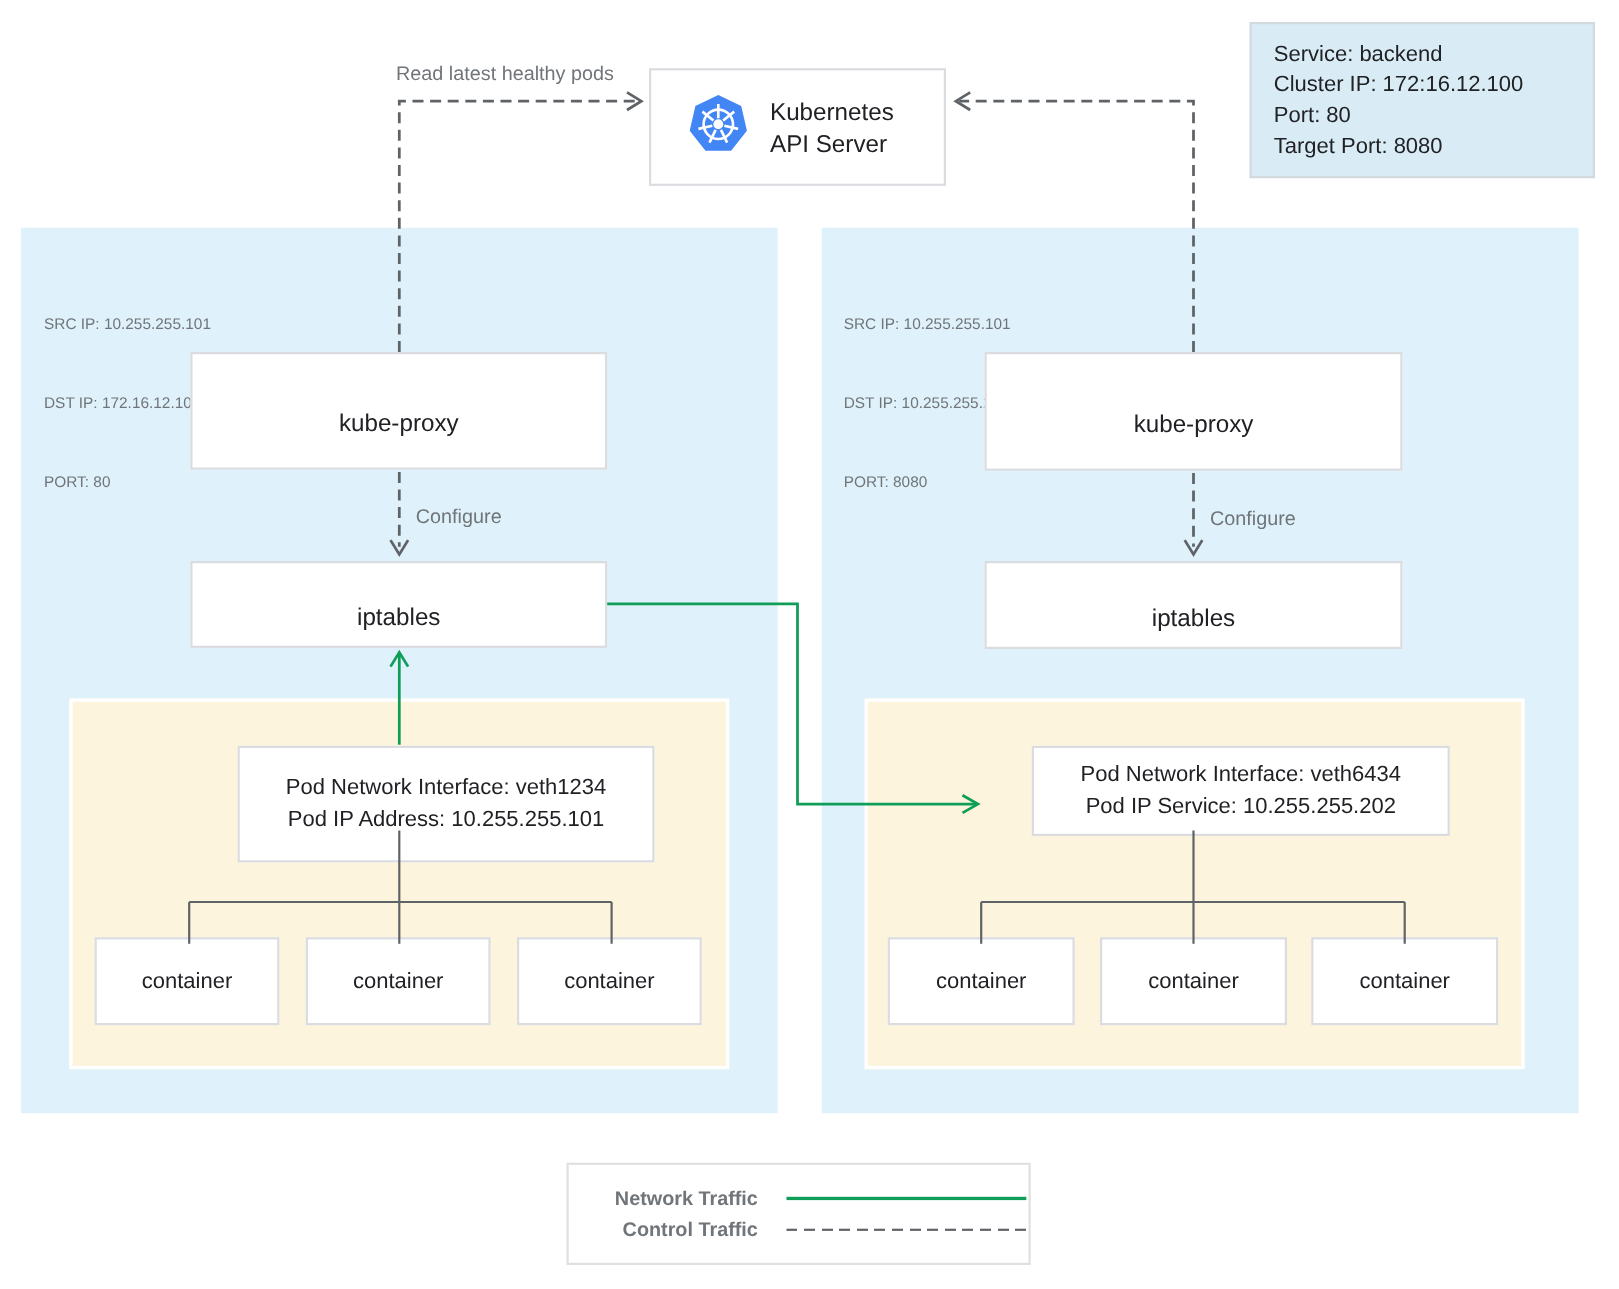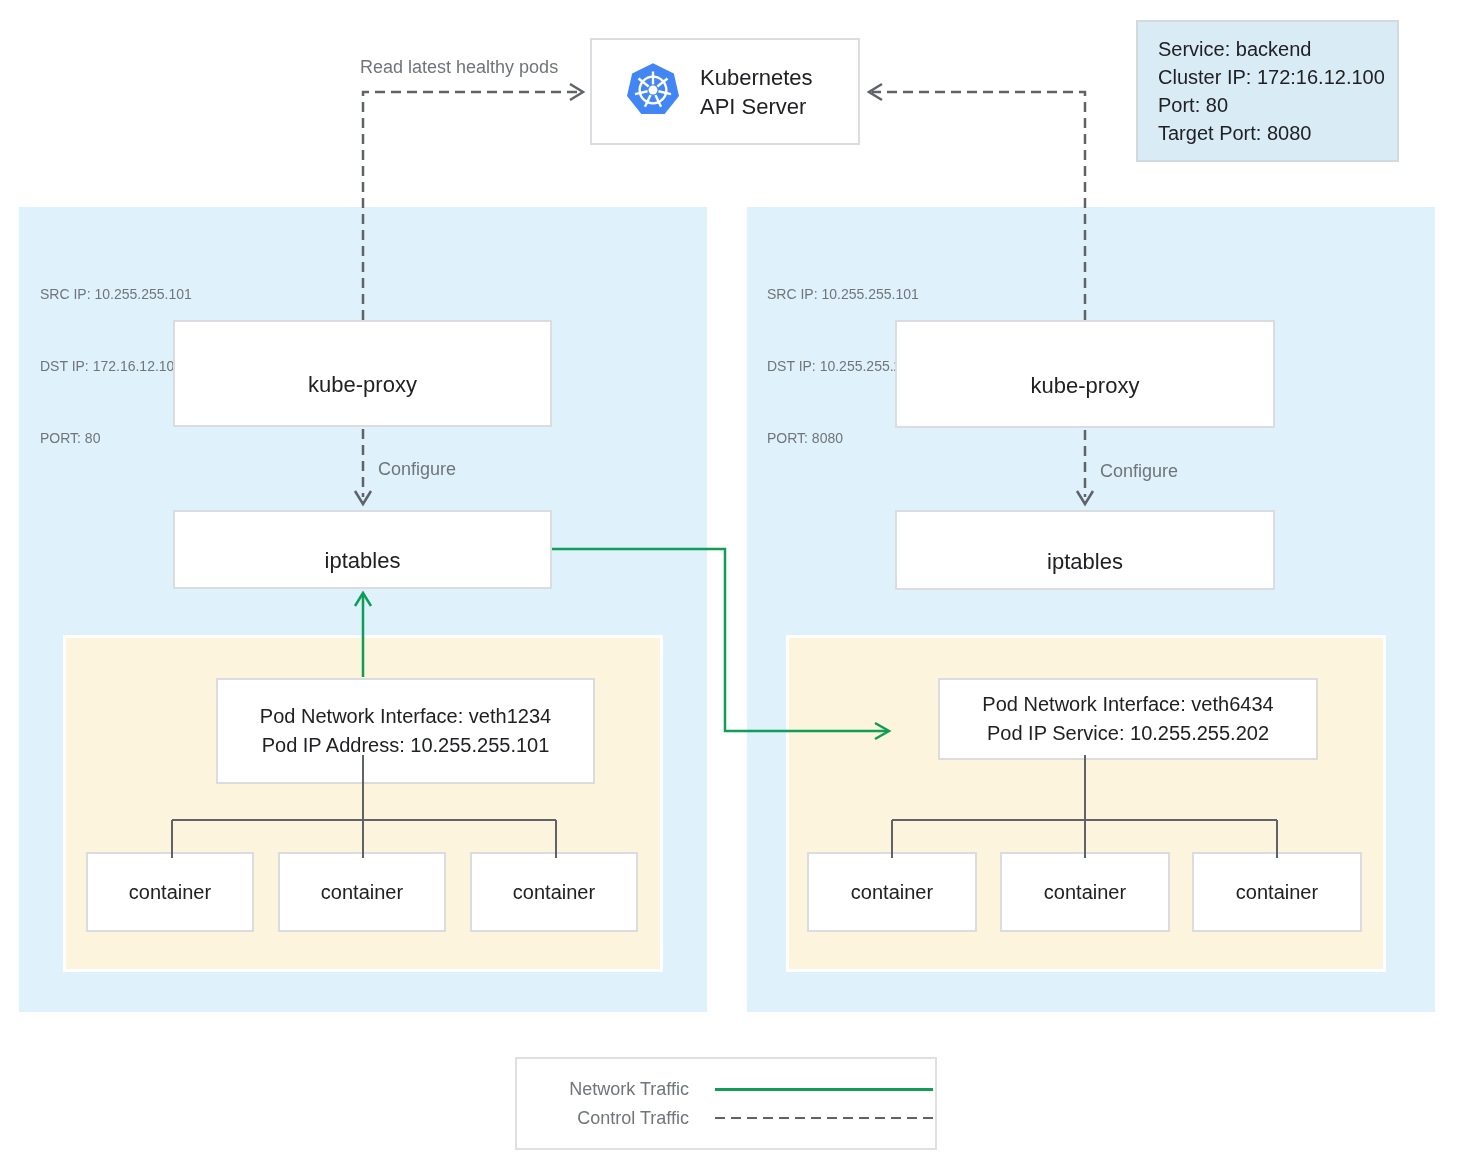--- a/index.html
+++ b/index.html
@@ -30,26 +30,26 @@
   .smalllabel{font-size:20px;color:var(--text-dark);}
   .pif{flex-direction:column;line-height:29px;font-size:20px;margin-left:43px;}
   .annot{font-size:14px;line-height:24px;color:var(--text-gray);white-space:pre;}
   .edge-label{font-size:18px;color:var(--text-gray);white-space:nowrap;}
   .service{
     background:var(--service-bg);border:2px solid #d3dade;
     padding:13px 0 0 20px;font-size:20px;line-height:28px;color:var(--text-dark);
   }
   .api{
     background:#fff;border:2px solid var(--box-border);
-    display:flex;align-items:center;gap:16px;padding-left:30px;
+    display:flex;align-items:center;gap:16px;padding-left:30px;margin-top:24px;
   }
   .api-text{font-size:22px;line-height:29px;color:var(--text-dark);}
   .legend{
     background:#fff;border:2px solid #e0e0e0;
-    display:flex;flex-direction:column;justify-content:center;gap:8px;
+    display:flex;flex-direction:column;justify-content:center;gap:8px;font-weight:bold;
   }
   .legend-row{display:flex;align-items:center;}
   .legend-label{width:172px;text-align:right;font-size:18px;color:var(--text-gray);}
   .legend-line{margin-left:26px;width:218px;}
   .line-solid{height:3px;background:var(--network-traffic);}
   .line-dashed{height:2.5px;background:repeating-linear-gradient(to right,var(--control-traffic) 0 10px,transparent 10px 16px);}
   .overlay{position:absolute;left:0;top:0;pointer-events:none;}
   .ctrl{stroke:var(--control-traffic);stroke-width:2.5;fill:none;stroke-dasharray:10 6;}
   .ctrl-head{stroke:var(--control-traffic);stroke-width:2.5;fill:none;}
   .net{stroke:var(--network-traffic);stroke-width:2.5;fill:none;}
@@ -82,21 +82,21 @@
         </g>
         <circle r="5.2" fill="#fff" stroke="none"></circle>
       </svg>
     </span>
     <span class="api-text">
       <div>Kubernetes</div>
       <div>API Server</div>
     </span>
   </div>
 
-  <div class="abs service" style="left:1136px;top:20px;width:263px;height:142px;">
+  <div class="abs service" style="left:1136px;top:20px;width:314px;height:142px;">
     <div>Service: backend</div>
     <div>Cluster IP: 172:16.12.100</div>
     <div>Port: 80</div>
     <div>Target Port: 8080</div>
   </div>
 
   <div class="abs edge-label" style="left:360px;top:57px;">Read latest healthy pods</div>
   <div class="abs edge-label" style="left:378px;top:459px;">Configure</div>
   <div class="abs edge-label" style="left:1100px;top:461px;">Configure</div>
 

